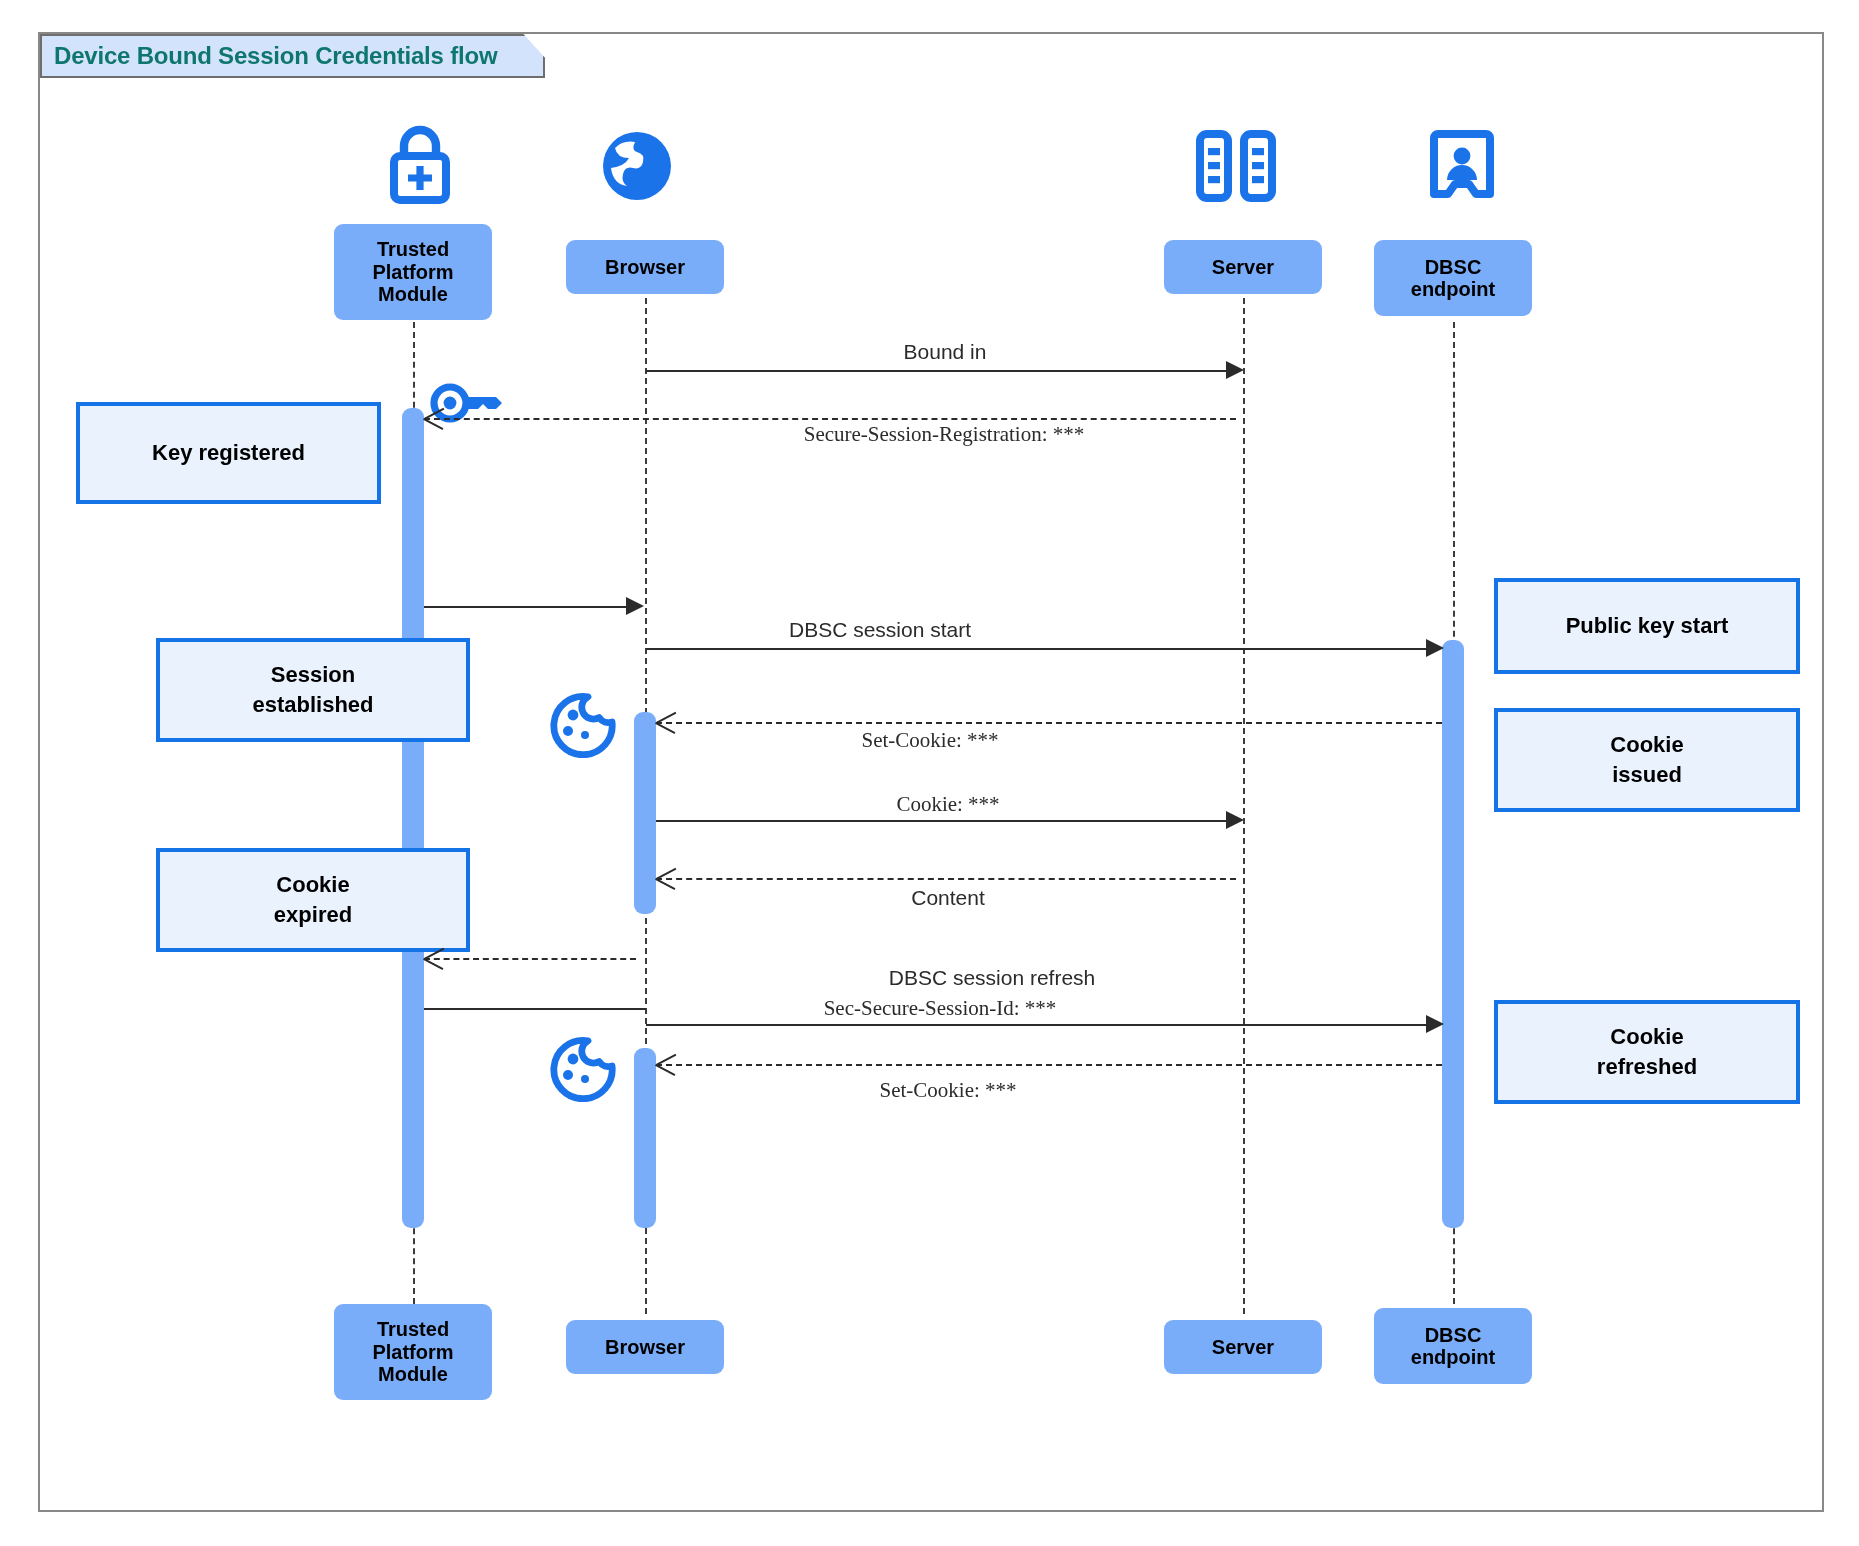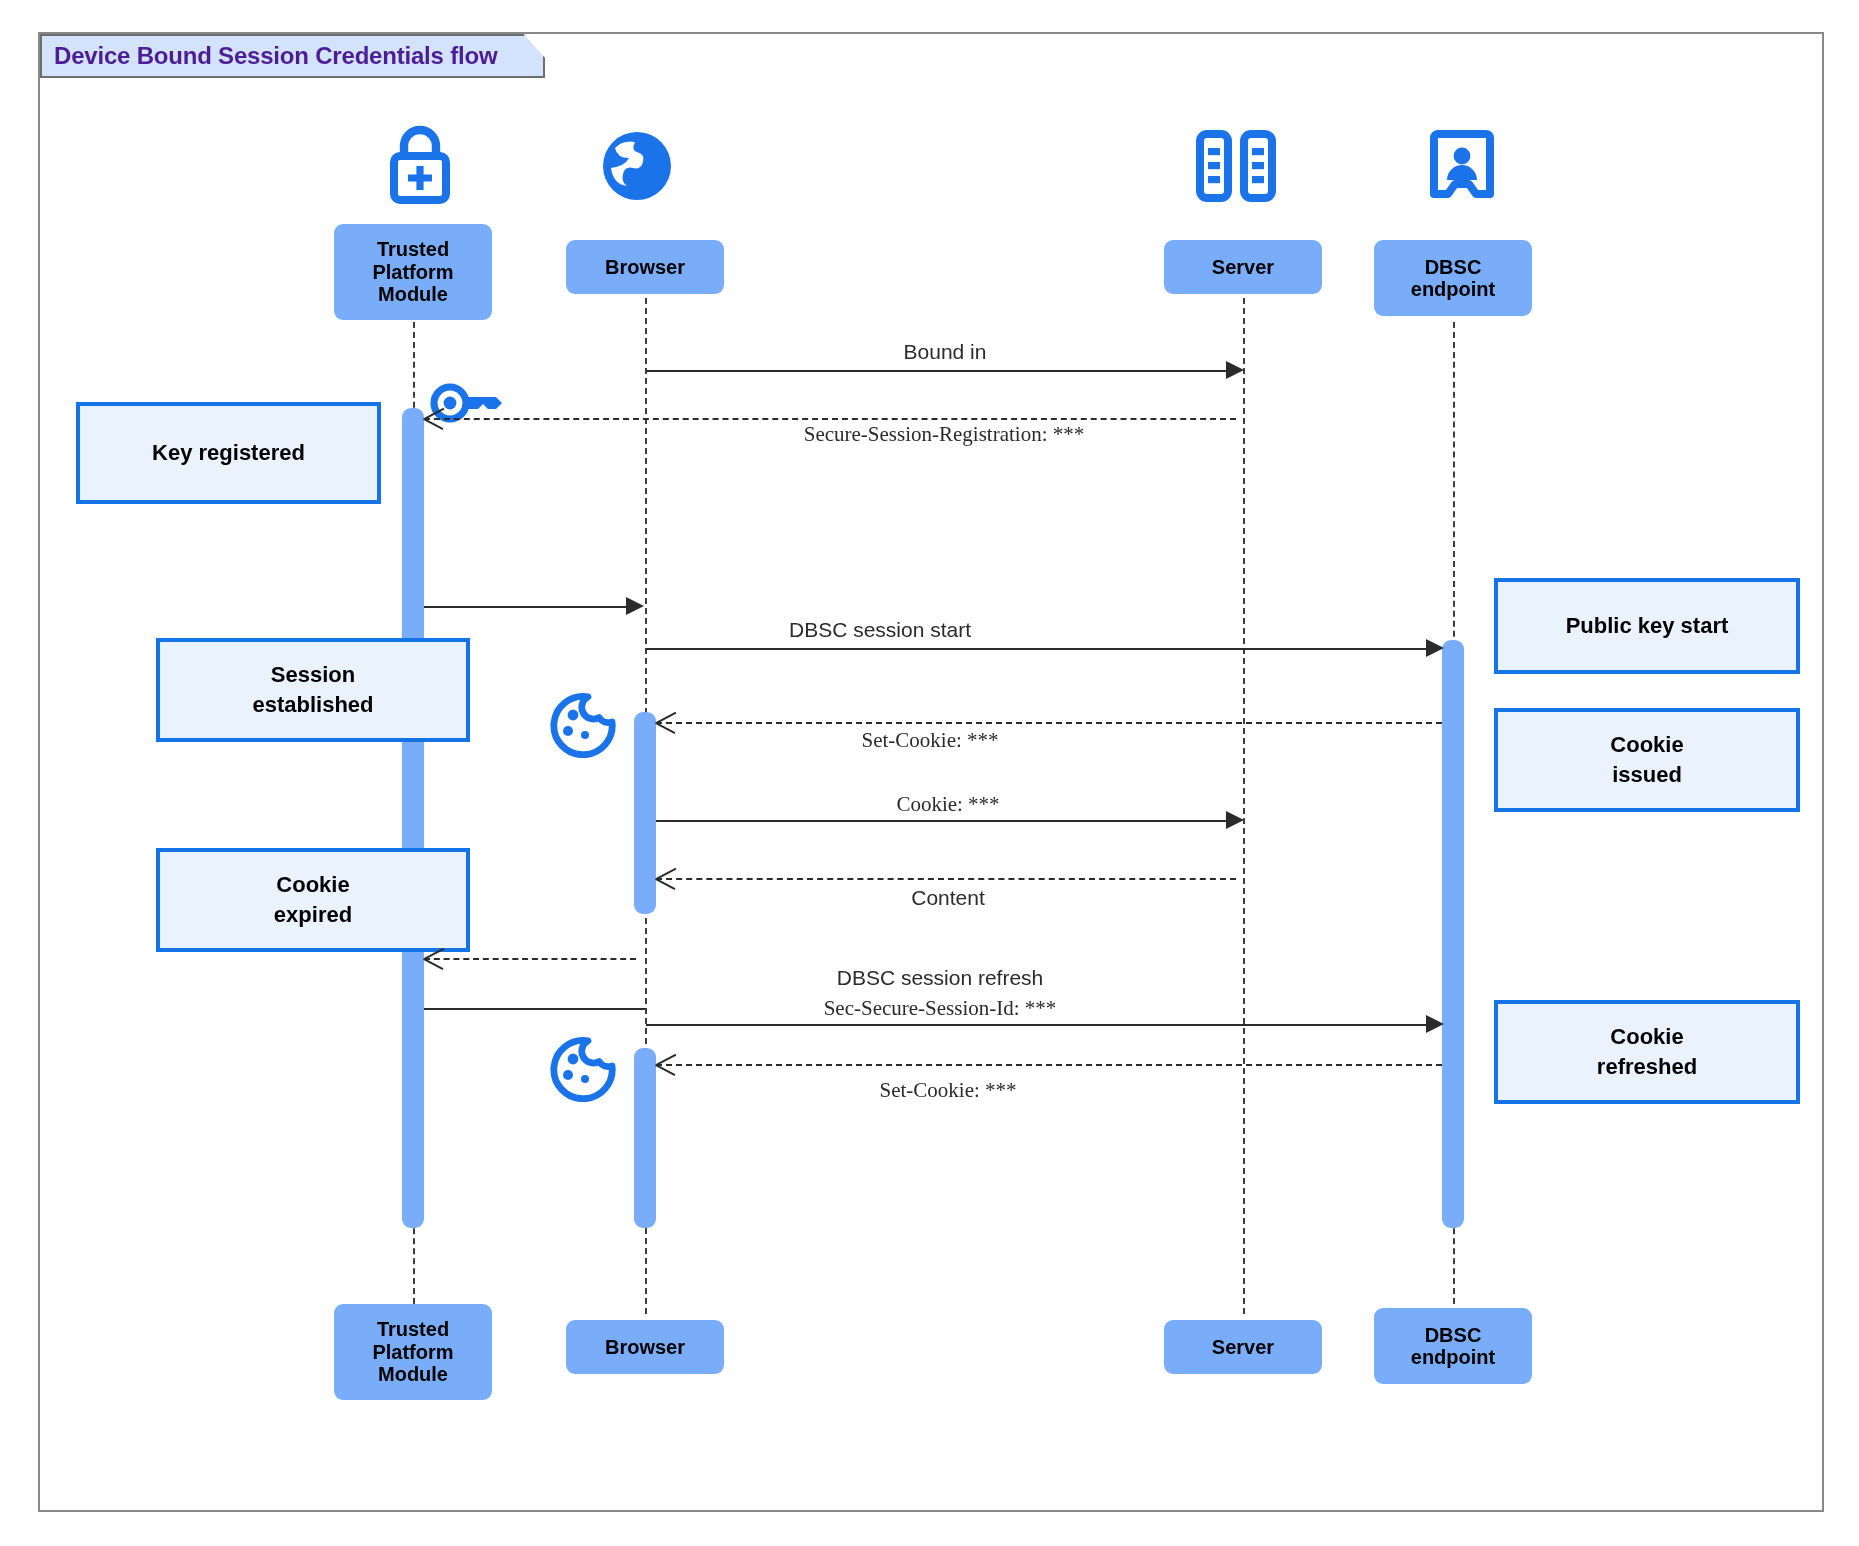--- a/index.html
+++ b/index.html
@@ -10,21 +10,21 @@
   .frame{
     position:absolute;left:38px;top:32px;width:1786px;height:1480px;
     border:2px solid #888888;background:#ffffff;box-sizing:border-box;
   }
   .frame-tab{
     position:absolute;left:40px;top:34px;height:44px;
     background:#D3E3FC;border:2px solid #6E6E6E;box-sizing:border-box;
     padding:0 46px 0 12px;display:flex;align-items:center;
     clip-path:polygon(0 0, calc(100% - 22px) 0, 100% 55%, 100% 100%, 0 100%);
   }
-  .frame-tab span{font-size:24px;font-weight:bold;color:#4c1d95;white-space:nowrap;letter-spacing:-0.2px;text-align:right;}
+  .frame-tab span{font-size:24px;font-weight:bold;color:#0f766e;white-space:nowrap;letter-spacing:-0.2px;text-align:right;}
 
   
   .plabel{
     position:absolute;background:#79ADF9;border-radius:9px;
     display:flex;align-items:center;justify-content:center;text-align:center;
     font-size:20px;font-weight:bold;color:#000;line-height:1.12;box-sizing:border-box;
   }
   .lifeline{position:absolute;width:0;border-left:2px dashed #3c3c3c;}
 
   
@@ -208,21 +208,21 @@
   <div class="arrow-open" style="left:656px;top:867px;"></div>
   <div class="msgtext center" style="left:948px;top:886px;">Content</div>
 
   <div class="msgline dashed" style="left:424px;top:958px;width:212px;"></div>
   <div class="arrow-open" style="left:424px;top:947px;"></div>
 
   <div class="msgline" style="left:424px;top:1008px;width:222px;"></div>
 
   <div class="msgline" style="left:646px;top:1024px;width:790px;"></div>
   <div class="arrow-solid right" style="left:1426px;top:1015px;"></div>
-  <div class="msgtext center" style="left:940px;top:966px;">DBSC session refresh</div>
+  <div class="msgtext center" style="left:992px;top:966px;">DBSC session refresh</div>
   <div class="msgtext mono center" style="left:940px;top:996px;">Sec-Secure-Session-Id: ***</div>
 
   <div class="msgline dashed" style="left:656px;top:1064px;width:786px;"></div>
   <div class="arrow-open" style="left:656px;top:1053px;"></div>
   <div class="msgtext mono center" style="left:948px;top:1078px;">Set-Cookie: ***</div>
 
   <div class="plabel" style="left:334px;top:1304px;width:158px;height:96px;">
     <span style="white-space:pre-line">Trusted
 Platform
 Module</span>

